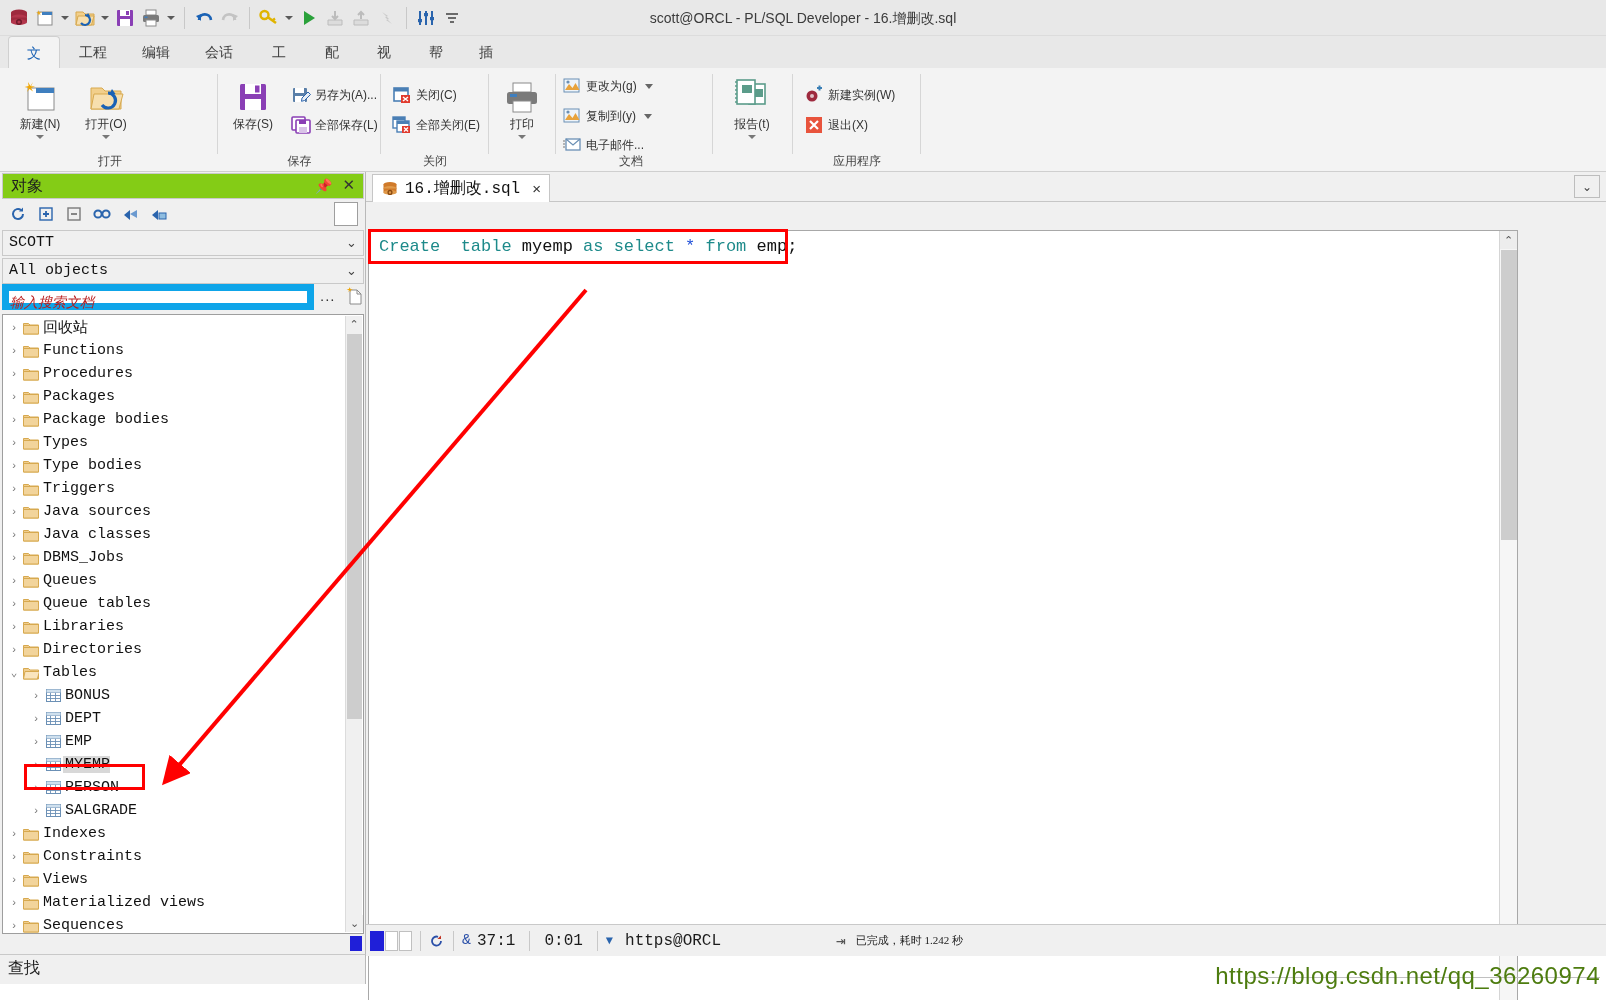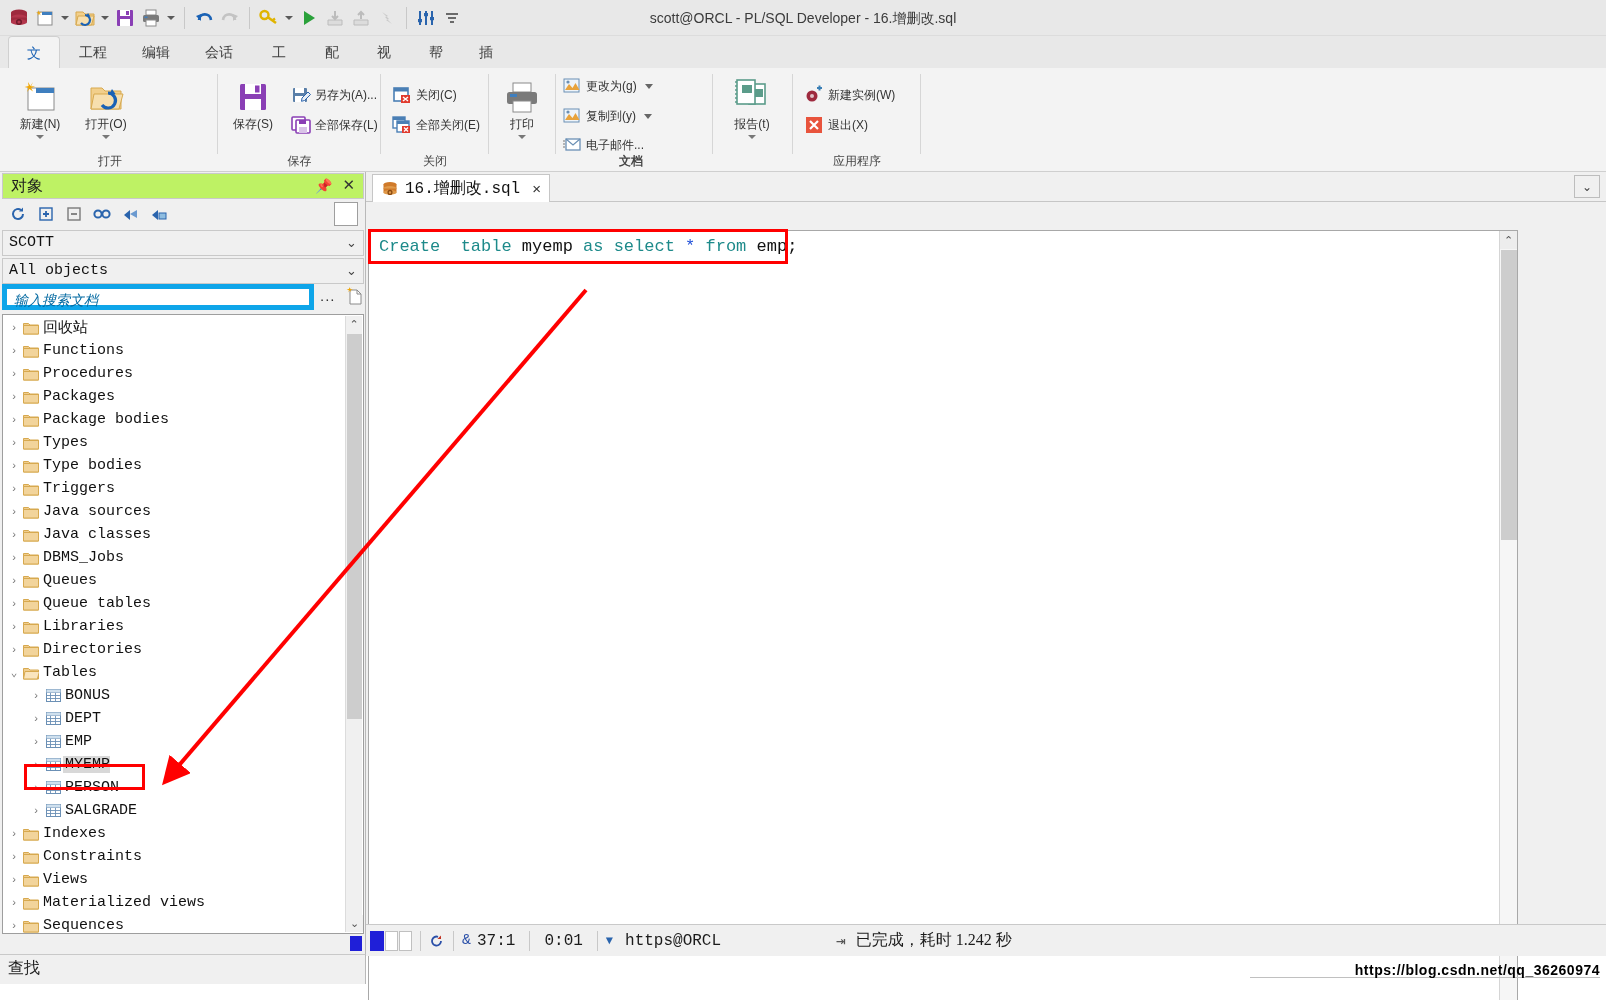--- a/index.html
+++ b/index.html
@@ -77,21 +77,21 @@
                border-top:5px solid #666; margin-left:8px; }
 
   
   #objpanel{
     position:absolute; left:0; top:172px; width:366px; height:782px;
     background:#f0f0f0;
     border-right:1px solid #b9b9b9;
   }
   #objhead{
     position:absolute; left:2px; top:1px; width:362px; height:26px;
-    background:#bef264; border:1px solid #c9c9c9;
+    background:#84cc16; border:1px solid #c9c9c9;
   }
   #objhead .ht{ position:absolute; left:8px; top:2px; font-size:16px; color:#1e1e1e; }
   #objhead .pin{ position:absolute; right:30px; top:4px; font-size:14px; color:#333; }
   #objhead .cls{ position:absolute; right:8px; top:2px; font-size:15px; color:#333; }
 
   #objtools{
     position:absolute; left:2px; top:28px; width:362px; height:28px;
     display:flex; align-items:center;
   }
   .otool{ width:24px; height:24px; display:flex; align-items:center; justify-content:center;
@@ -104,23 +104,23 @@
     background:#f0f0f0; border:1px solid #c9c9c9;
     font-family:"Liberation Mono", monospace; font-size:15px; color:#111;
     line-height:24px; padding-left:6px;
   }
   .ocombo .cc{ position:absolute; right:6px; top:0; color:#444; font-size:13px;
                font-family:"Liberation Sans",sans-serif; }
 
   #osearchrow{ position:absolute; left:2px; top:112px; width:362px; height:28px; }
   #osearch{
     position:absolute; left:0; top:0; width:312px; height:26px;
-    background:#fff; border:5px solid #0ea5e9;
+    background:#fff; border:7px solid #0ea5e9;
     font-family:"Liberation Serif", serif; font-style:italic; font-size:14px;
-    color:#0369a1; line-height:24px; padding-left:7px;
+    color:#b91c1c; line-height:24px; padding-left:1px;
   }
   #osearchrow .dots{ position:absolute; left:318px; top:3px; font-size:15px; color:#333; letter-spacing:1px;}
   #osearchrow .newdoc{ position:absolute; left:344px; top:2px; }
 
   #tree{
     position:absolute; left:2px; top:142px; width:362px; height:620px;
     background:#fff; border:1px solid #9e9e9e;
     overflow:hidden;
   }
   .trow{
@@ -223,23 +223,22 @@
     font-family:"Liberation Mono", monospace; font-size:16px; color:#1b1b1b;
   }
   .sbblue{ width:14px; height:20px; background:#1f1fd8; margin-left:4px; }
   .sbwhite{ width:13px; height:20px; background:#fff; border:1px solid #c0c0c0; margin-left:1px;}
   .sbsep{ width:1px; height:20px; background:#c8c8c8; margin:0 8px; }
   .sbitem{ padding:0 6px; white-space:nowrap; }
   #sbstatus{ position:absolute; left:470px; display:flex; align-items:center; }
 
   #watermark{
     position:absolute; right:6px; top:962px;
-    font-size:14px; color:#000000; font-family:"Liberation Sans", sans-serif;
+    font-size:24px; color:#4d7c0f; font-family:"Liberation Sans", sans-serif;
     letter-spacing:0.5px;
-    font-weight:bold;
   }
   #wmline{ position:absolute; left:1250px; top:977px; width:350px; height:1px; background:#c0c0c0; }
 
   
   #annot{ position:absolute; left:0; top:0; width:1606px; height:1000px; pointer-events:none; }
   #myempbox{
     position:absolute; left:24px; top:764px; width:121px; height:26px;
     border:3px solid #ff0000;
   }
 </style>
@@ -530,21 +529,21 @@
     <div class="smallbtn" style="left:72px;top:64px;">
       <span class="si">
         <svg width="20" height="16" viewBox="0 0 20 16">
           <path d="M1 4 h2 M1 7 h2 M1 10 h2" stroke="#777" stroke-width="1.2"></path>
           <rect x="4" y="2" width="14" height="11" fill="#fff" stroke="#6b90b5" stroke-width="1.3"></rect>
           <path d="M4 2 l7 6 l7 -6" fill="none" stroke="#6b90b5" stroke-width="1.2"></path>
         </svg>
       </span>
       <span>电子邮件...</span>
     </div>
-    <div class="glabel" style="left:60px;width:164px;font-weight:bold;">文档</div>
+    <div class="glabel" style="left:60px;width:164px;">文档</div>
     <div class="gsep"></div>
   </div>
 
   <div class="rgroup" style="left:713px;width:80px;">
     <div class="bigbtn" style="left:4px;width:70px;">
       <span class="bi">
         <svg width="42" height="36" viewBox="0 0 42 36">
           <rect x="18" y="6" width="16" height="20" fill="#fff" stroke="#5b9c8a" stroke-width="1.6"></rect>
           <rect x="24" y="11" width="8" height="8" fill="#5b9c8a"></rect>
           <rect x="6" y="2" width="18" height="24" fill="#fff" stroke="#5b9c8a" stroke-width="1.6"></rect>
@@ -1024,21 +1023,21 @@
   <span style="display:flex;align-items:center;color:#2a4fa8;font-size:15px;">&amp;</span>
   <span class="sbitem">37:1</span>
   <span class="sbsep"></span>
   <span class="sbitem">0:01</span>
   <span class="sbsep"></span>
   <span style="color:#2a64ad;font-size:12px;margin-right:6px;">▼</span>
   <span class="sbitem">https@ORCL</span>
 
   <span id="sbstatus">
     <span style="margin-right:10px;color:#555;">⇥</span>
-    <span style="font-family:'Liberation Serif',serif;font-size:16px;">已完成，耗时 1.242 秒</span>
+    <span style="font-family:'Liberation Serif',serif;font-size:11px;">已完成，耗时 1.242 秒</span>
   </span>
 </div>
 
 <div id="wmline"></div>
 <div id="watermark">https://blog.csdn.net/qq_36260974</div>
 
 <svg id="annot">
   <defs>
     <marker id="ah" markerWidth="7" markerHeight="7" refX="2" refY="3.5" orient="auto">
       <path d="M0,0 L7,3.5 L0,7 z" fill="#ff0000"></path>

